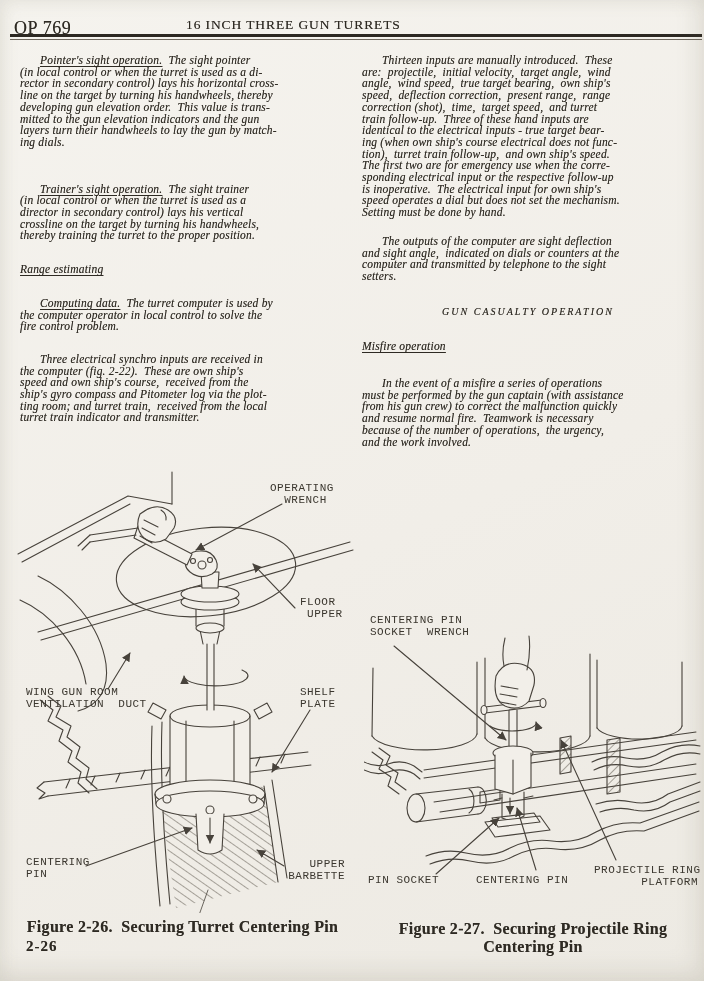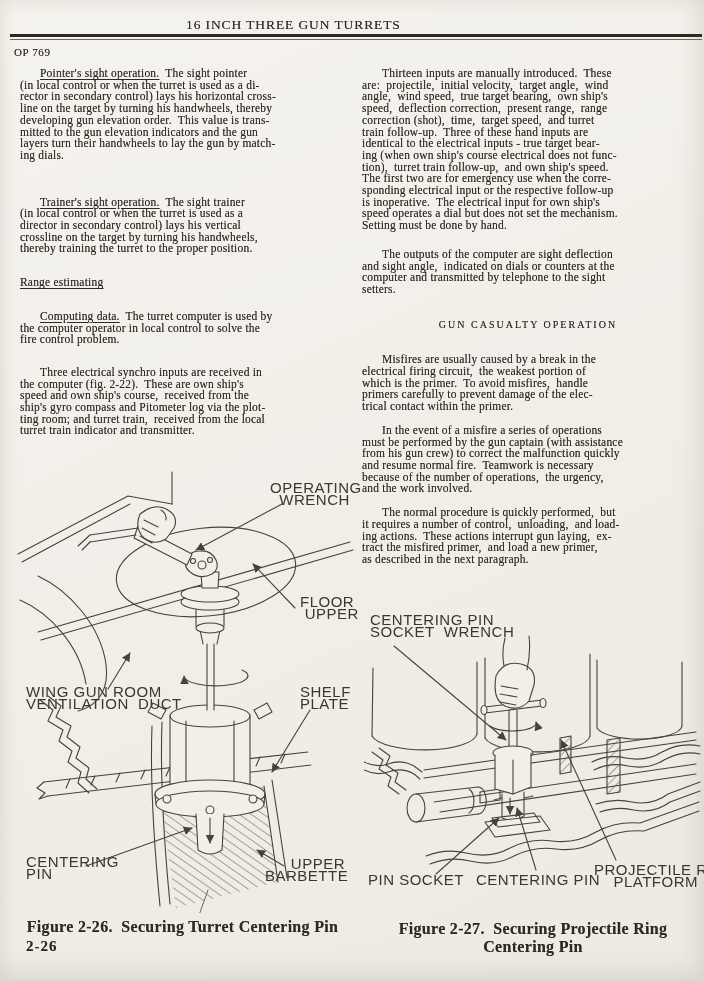--- a/index.html
+++ b/index.html
@@ -8,26 +8,26 @@
     background:linear-gradient(155deg,#f5f3ee 0%,#f1eee8 55%,#edeae3 100%);
     font-family:"Liberation Serif", serif;
     color:#2e2a23;
   }
   body::after{
     content:"";position:absolute;inset:0;pointer-events:none;
     box-shadow:inset -7px -10px 22px rgba(120,110,92,.14), inset 5px 4px 16px rgba(120,110,92,.08);
   }
   .txt{ text-shadow:0 0 .5px rgba(46,42,35,.55); }
   
-  .hdr-doc{position:absolute;left:14px;top:18px;font-size:11px;letter-spacing:.6px;margin-top:28px;}
+  .hdr-doc{position:absolute;left:14px;top:18px;font-size:18px;letter-spacing:.6px;}
   .hdr-title{position:absolute;left:186px;top:17px;font-size:13.5px;letter-spacing:.9px;}
   .hdr-rule-a{position:absolute;left:10px;right:2px;top:34px;height:3px;background:#2c2822;}
   .hdr-rule-b{position:absolute;left:10px;right:2px;top:39px;height:1px;background:#6e675d;}
   
-  .col{position:absolute;top:68px;width:336px;font-size:11.5px;line-height:11.7px;letter-spacing:.2px;}
+  .col{position:absolute;top:55px;width:336px;font-size:11.5px;line-height:11.7px;letter-spacing:.2px;font-style:italic;}
   .lcol{left:20px;}
   .rcol{left:362px;width:332px;}
   .col p{margin:0;white-space:pre-wrap;text-indent:20px;}
   .lead{text-decoration:underline;text-underline-offset:2px;}
   .subhead{text-indent:0 !important;text-decoration:underline;text-underline-offset:2px;}
   #p-pointer{margin-bottom:35px;}
   #p-trainer{margin-bottom:22px;}
   #h-range{margin-bottom:22px;}
   #p-computing{margin-bottom:21px;}
   #p-thirteen{margin-bottom:17px;}
@@ -35,22 +35,22 @@
   #h-gc{margin:0 0 24px;text-align:center;text-indent:0 !important;letter-spacing:2px;font-size:10px;}
   #h-misfire{margin:0 0 25px;}
   #p-misfires{margin-bottom:12px;}
   #p-event{margin-bottom:12px;}
   
   .fig{position:absolute;}
   #fig26{left:10px;top:458px;width:345px;height:455px;}
   #fig27{left:364px;top:612px;width:340px;height:300px;}
   .fig svg{position:absolute;left:0;top:0;}
   .fig-label{
-    position:absolute;font-family:Liberation Sans, sans-serif;
-    font-size:15px;line-height:12px;letter-spacing:.5px;color:#3b372f;white-space:pre;
+    position:absolute;font-family:Liberation Mono, monospace;
+    font-size:11px;line-height:12px;letter-spacing:.5px;color:#3b372f;white-space:pre;
   }
   .ra{text-align:right;}
   .caption{
     position:absolute;font-weight:bold;font-size:16px;letter-spacing:.3px;
     text-align:center;white-space:pre-wrap;
   }
   #cap26{left:10px;top:918px;width:345px;}
   #cap27{left:362px;top:920px;width:342px;}
   .page-num{position:absolute;left:26px;top:938px;font-size:15px;font-weight:bold;letter-spacing:1px;}
 </style>
@@ -101,36 +101,27 @@
 The first two are for emergency use when the corre-
 sponding electrical input or the respective follow-up
 is inoperative.  The electrical input for own ship's
 speed operates a dial but does not set the mechanism.
 Setting must be done by hand.</p>
   <p id="p-outputs">The outputs of the computer are sight deflection
 and sight angle,  indicated on dials or counters at the
 computer and transmitted by telephone to the sight
 setters.</p>
   <p id="h-gc">GUN CASUALTY OPERATION</p>
-  <p id="p-misfires">Misfires are usually caused by a break in the
-electrical firing circuit,  the weakest portion of
-which is the primer.  To avoid misfires,  handle
-primers carefully to prevent damage of the elec-
-trical contact within the primer.</p>
+  <p id="h-misfire" class="subhead">Misfire operation</p>
   <p id="p-event">In the event of a misfire a series of operations
 must be performed by the gun captain (with assistance
 from his gun crew) to correct the malfunction quickly
 and resume normal fire.  Teamwork is necessary
 because of the number of operations,  the urgency,
 and the work involved.</p>
-  <p id="p-normal">The normal procedure is quickly performed,  but
-it requires a number of control,  unloading,  and load-
-ing actions.  These actions interrupt gun laying,  ex-
-tract the misfired primer,  and load a new primer,
-as described in the next paragraph.</p>
 </div>
 
 <div class="fig" id="fig26">
   <svg width="345" height="455" viewBox="0 0 345 455">
     <defs>
       <marker id="a26" markerWidth="9" markerHeight="9" refX="7.5" refY="4" orient="auto">
         <path d="M0,0 L8,4 L0,8 z" fill="#47423b"></path>
       </marker>
       <pattern id="h26" width="7" height="7" patternUnits="userSpaceOnUse" patternTransform="rotate(-55)">
         <line x1="0" y1="0" x2="0" y2="7" stroke="#5a5349" stroke-width="1"></line>

